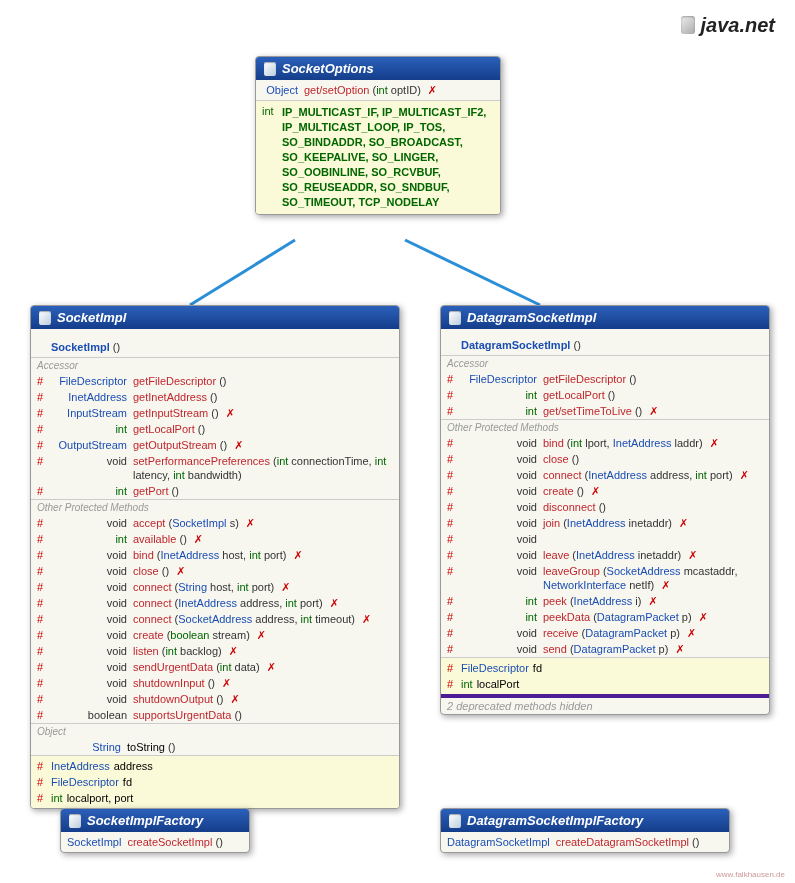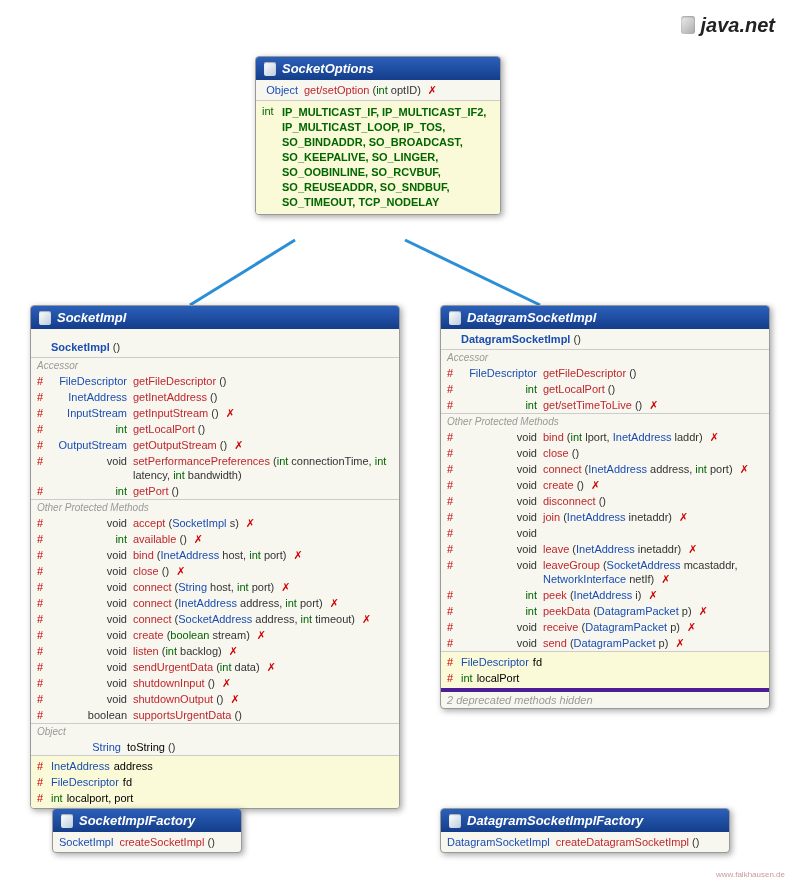--- a/index.html
+++ b/index.html
@@ -290,21 +290,21 @@
         <span>localport, port</span>
       </div>
     </div>
 </div>
 
 <div class="class-box" style="left:440px; top:305px; width:330px;">
   <div class="titlebar">
     <span class="bullet"></span>
     <span>DatagramSocketImpl</span>
   </div>
-  <div class="row" style="padding-top:3px;padding-bottom:3px;">
+  <div class="row" style="padding-top:9px;padding-bottom:3px;">
     <span class="type" style="width:14px;"></span>
     <span class="sig"><span style="color:#1a4db3;font-weight:bold;">DatagramSocketImpl</span> <span class="param">()</span></span>
   </div>
   <div class="section">
     <div class="section-label">Accessor</div>
     <div id="ds-acc">
         <div class="row">
           <span class="vis">#</span>
           <span class="type type-file" style="width:82px;">FileDescriptor</span>
           <span class="sig"><span class="mname">getFileDescriptor</span> <span class="param">()</span></span>
@@ -398,21 +398,21 @@
       </div>
       <div class="row">
         <span class="vis">#</span>
         <span class="fint" style="padding-right:4px;">int</span>
         <span>localPort</span>
       </div>
     </div>
   <div class="note">2 deprecated methods hidden</div>
 </div>
 
-<div class="class-box" style="left:52px; top:808px; width:190px;">
+<div class="class-box" style="left:60px; top:808px; width:190px;">
   <div class="titlebar">
     <span class="bullet"></span>
     <span>SocketImplFactory</span>
   </div>
   <div class="row" style="padding:3px 6px;">
     <span style="color:#1a4db3; padding-right:6px;">SocketImpl</span>
     <span class="sig"><span class="mname">createSocketImpl</span> <span class="param">()</span></span>
   </div>
 </div>
 

